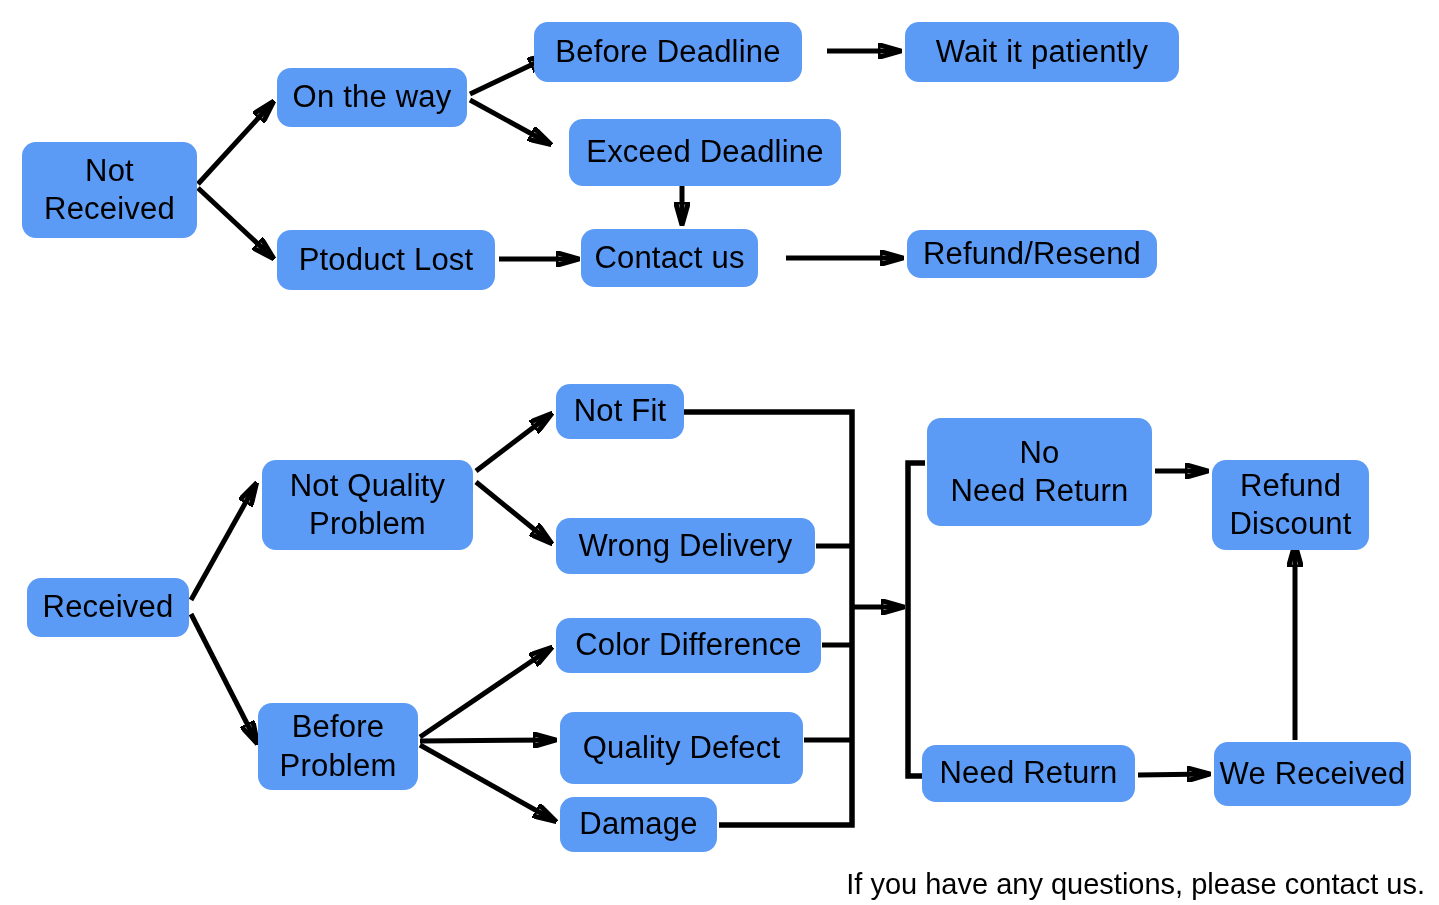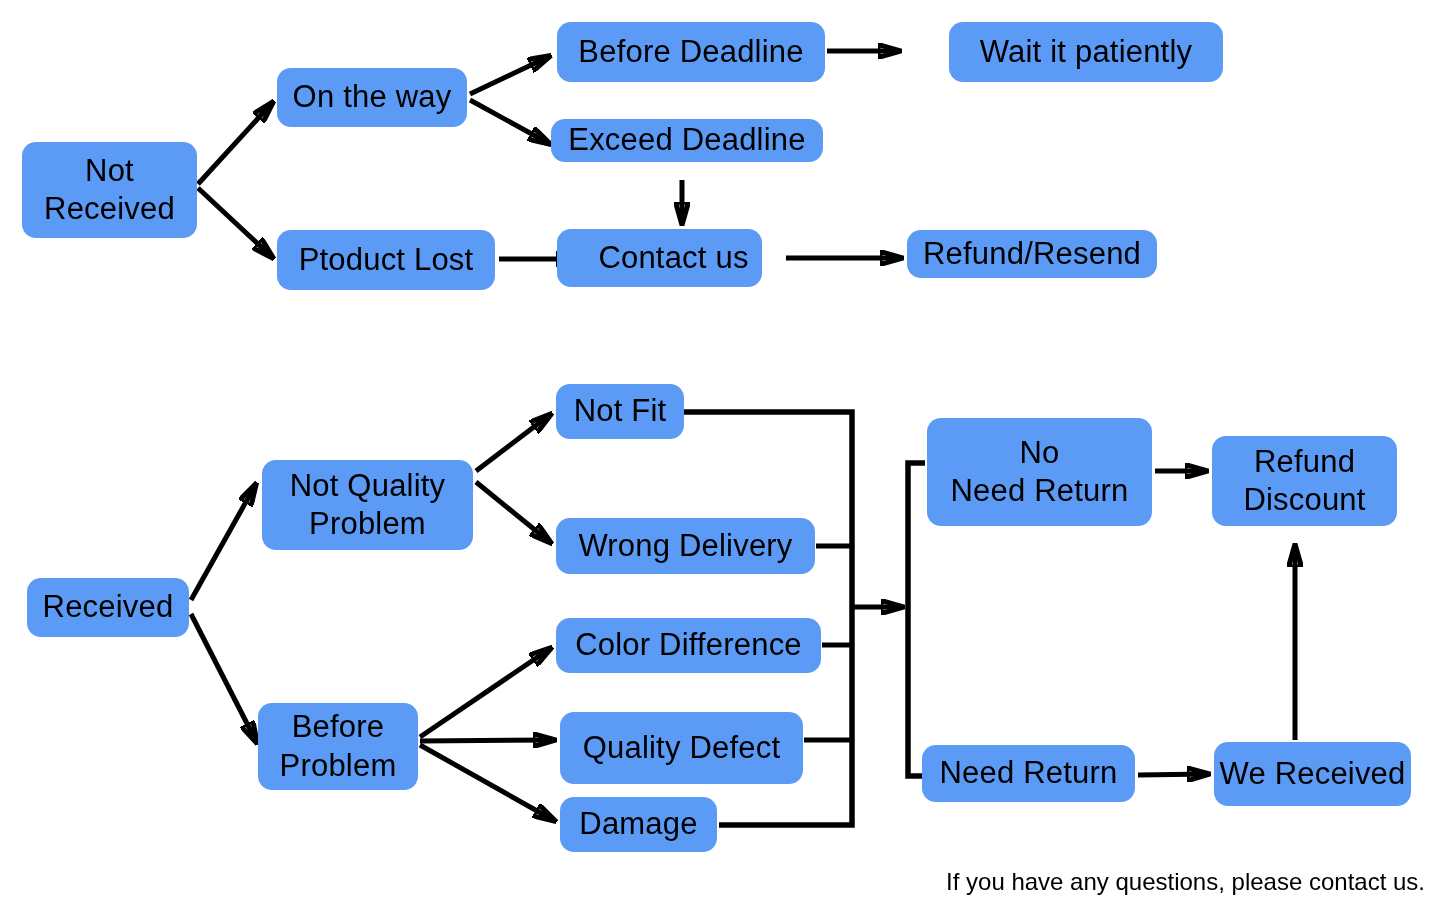--- a/index.html
+++ b/index.html
@@ -36,21 +36,21 @@
     text-align:center;
     white-space:pre-line;
     font-size:31px;
     line-height:1.24;
     letter-spacing:0.2px;
   }
   .footer{
     position:absolute;
     right:14px;
     top:868px;
-    font-size:24px;
+    font-size:29px;
     color:var(--text-color);
     white-space:nowrap;
   }
 </style>
 </head>
 <body>
 
 <div class="stage">
 
   <svg class="edge-layer" viewBox="0 0 1439 905" xmlns="http://www.w3.org/2000/svg">
@@ -86,38 +86,38 @@
     <path class="thick" d="M925,463 L908,463 L908,776 L925,776"></path>
 
     <line x1="1155" y1="471" x2="1207" y2="471" marker-end="url(#arrow)"></line>
     <line x1="1138" y1="775" x2="1209" y2="774" marker-end="url(#arrow)"></line>
     <line x1="1295" y1="740" x2="1295" y2="545" marker-end="url(#arrow)"></line>
   </svg>
 
   <div class="node" style="left:22px;top:142px;width:175px;height:96px;">Not
 Received</div>
   <div class="node" style="left:277px;top:68px;width:190px;height:59px;">On the way</div>
-  <div class="node" style="left:557px;top:22px;width:268px;height:60px;">Before Deadline</div>
-  <div class="node" style="left:949px;top:22px;width:274px;height:60px;">Wait it patiently</div>
-  <div class="node" style="left:551px;top:119px;width:272px;height:43px;">Exceed Deadline</div>
+  <div class="node" style="left:534px;top:22px;width:268px;height:60px;">Before Deadline</div>
+  <div class="node" style="left:905px;top:22px;width:274px;height:60px;">Wait it patiently</div>
+  <div class="node" style="left:569px;top:119px;width:272px;height:67px;">Exceed Deadline</div>
   <div class="node" style="left:277px;top:230px;width:218px;height:60px;">Ptoduct Lost</div>
-  <div class="node" style="left:557px;top:229px;width:177px;height:58px;padding-left:28px;">Contact us</div>
+  <div class="node" style="left:581px;top:229px;width:177px;height:58px;">Contact us</div>
   <div class="node" style="left:907px;top:230px;width:250px;height:48px;">Refund/Resend</div>
 
   <div class="node" style="left:27px;top:578px;width:162px;height:59px;">Received</div>
   <div class="node" style="left:262px;top:432px;width:211px;height:90px;margin-top:28px;">Not Quality
 Problem</div>
   <div class="node" style="left:556px;top:384px;width:128px;height:55px;">Not Fit</div>
   <div class="node" style="left:556px;top:518px;width:259px;height:56px;">Wrong Delivery</div>
   <div class="node" style="left:556px;top:618px;width:265px;height:55px;">Color Difference</div>
   <div class="node" style="left:560px;top:712px;width:243px;height:72px;">Quality Defect</div>
   <div class="node" style="left:560px;top:797px;width:157px;height:55px;">Damage</div>
   <div class="node" style="left:258px;top:703px;width:160px;height:87px;">Before
 Problem</div>
   <div class="node" style="left:927px;top:418px;width:225px;height:108px;">No
 Need Return</div>
-  <div class="node" style="left:1212px;top:436px;width:185px;height:90px;">Refund
+  <div class="node" style="left:1212px;top:460px;width:157px;height:90px;">Refund
 Discount</div>
   <div class="node" style="left:922px;top:745px;width:213px;height:57px;">Need Return</div>
   <div class="node" style="left:1214px;top:742px;width:197px;height:64px;">We Received</div>
 
   <div class="footer">If you have any questions, please contact us.</div>
 </div>
 
 </body></html>

